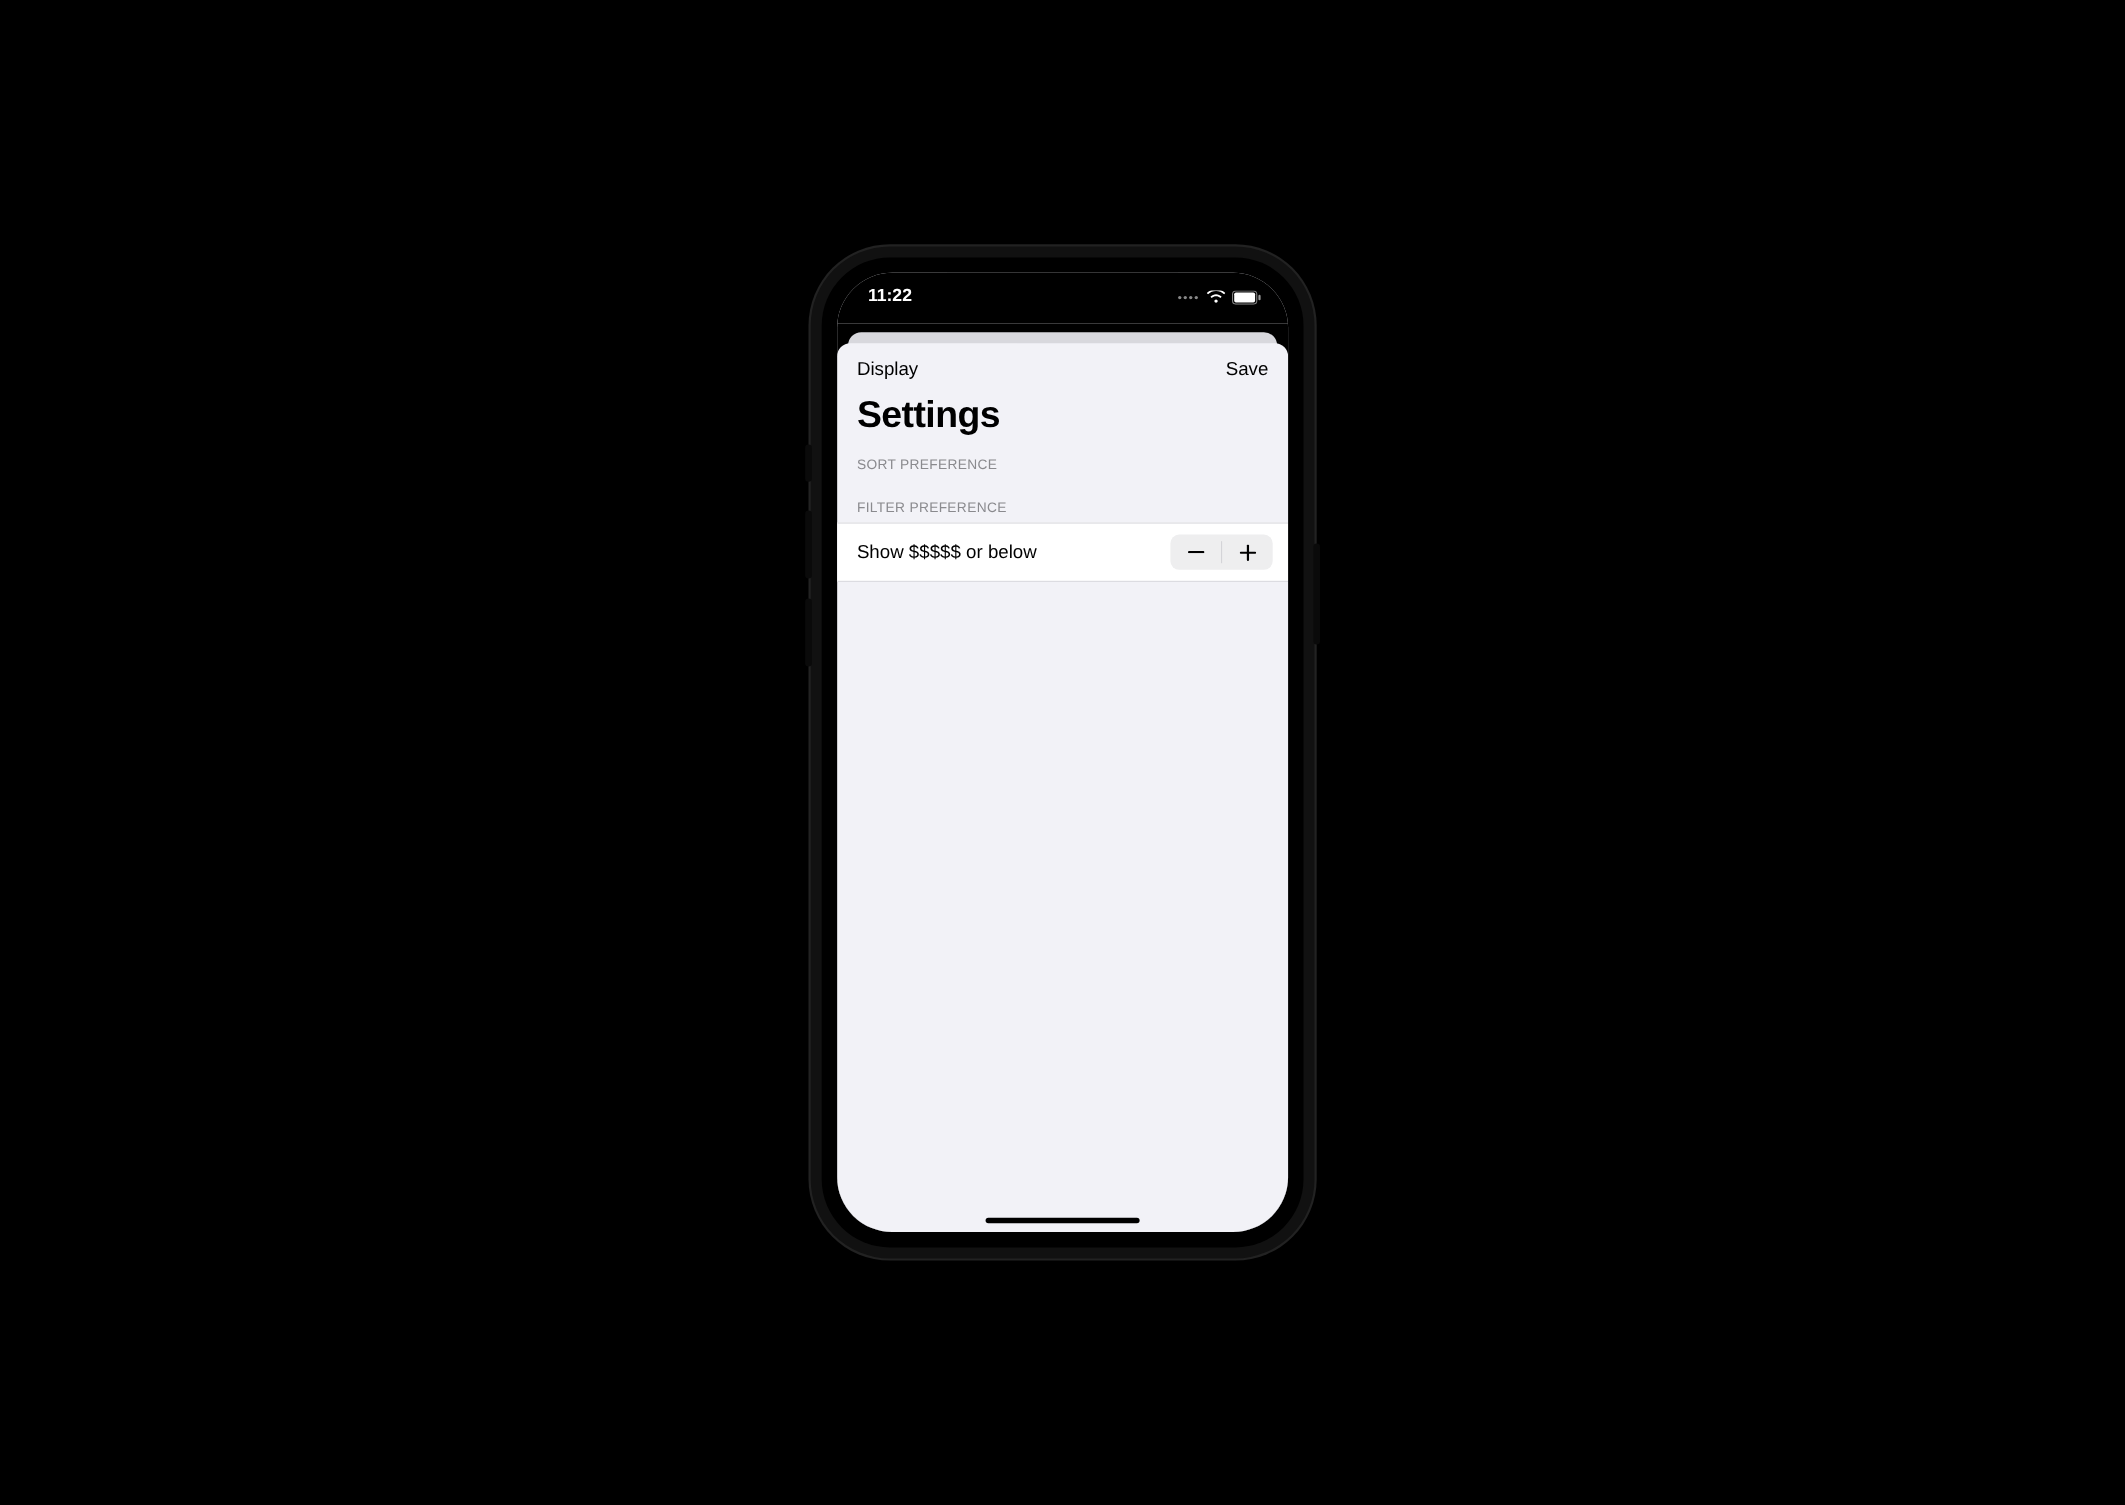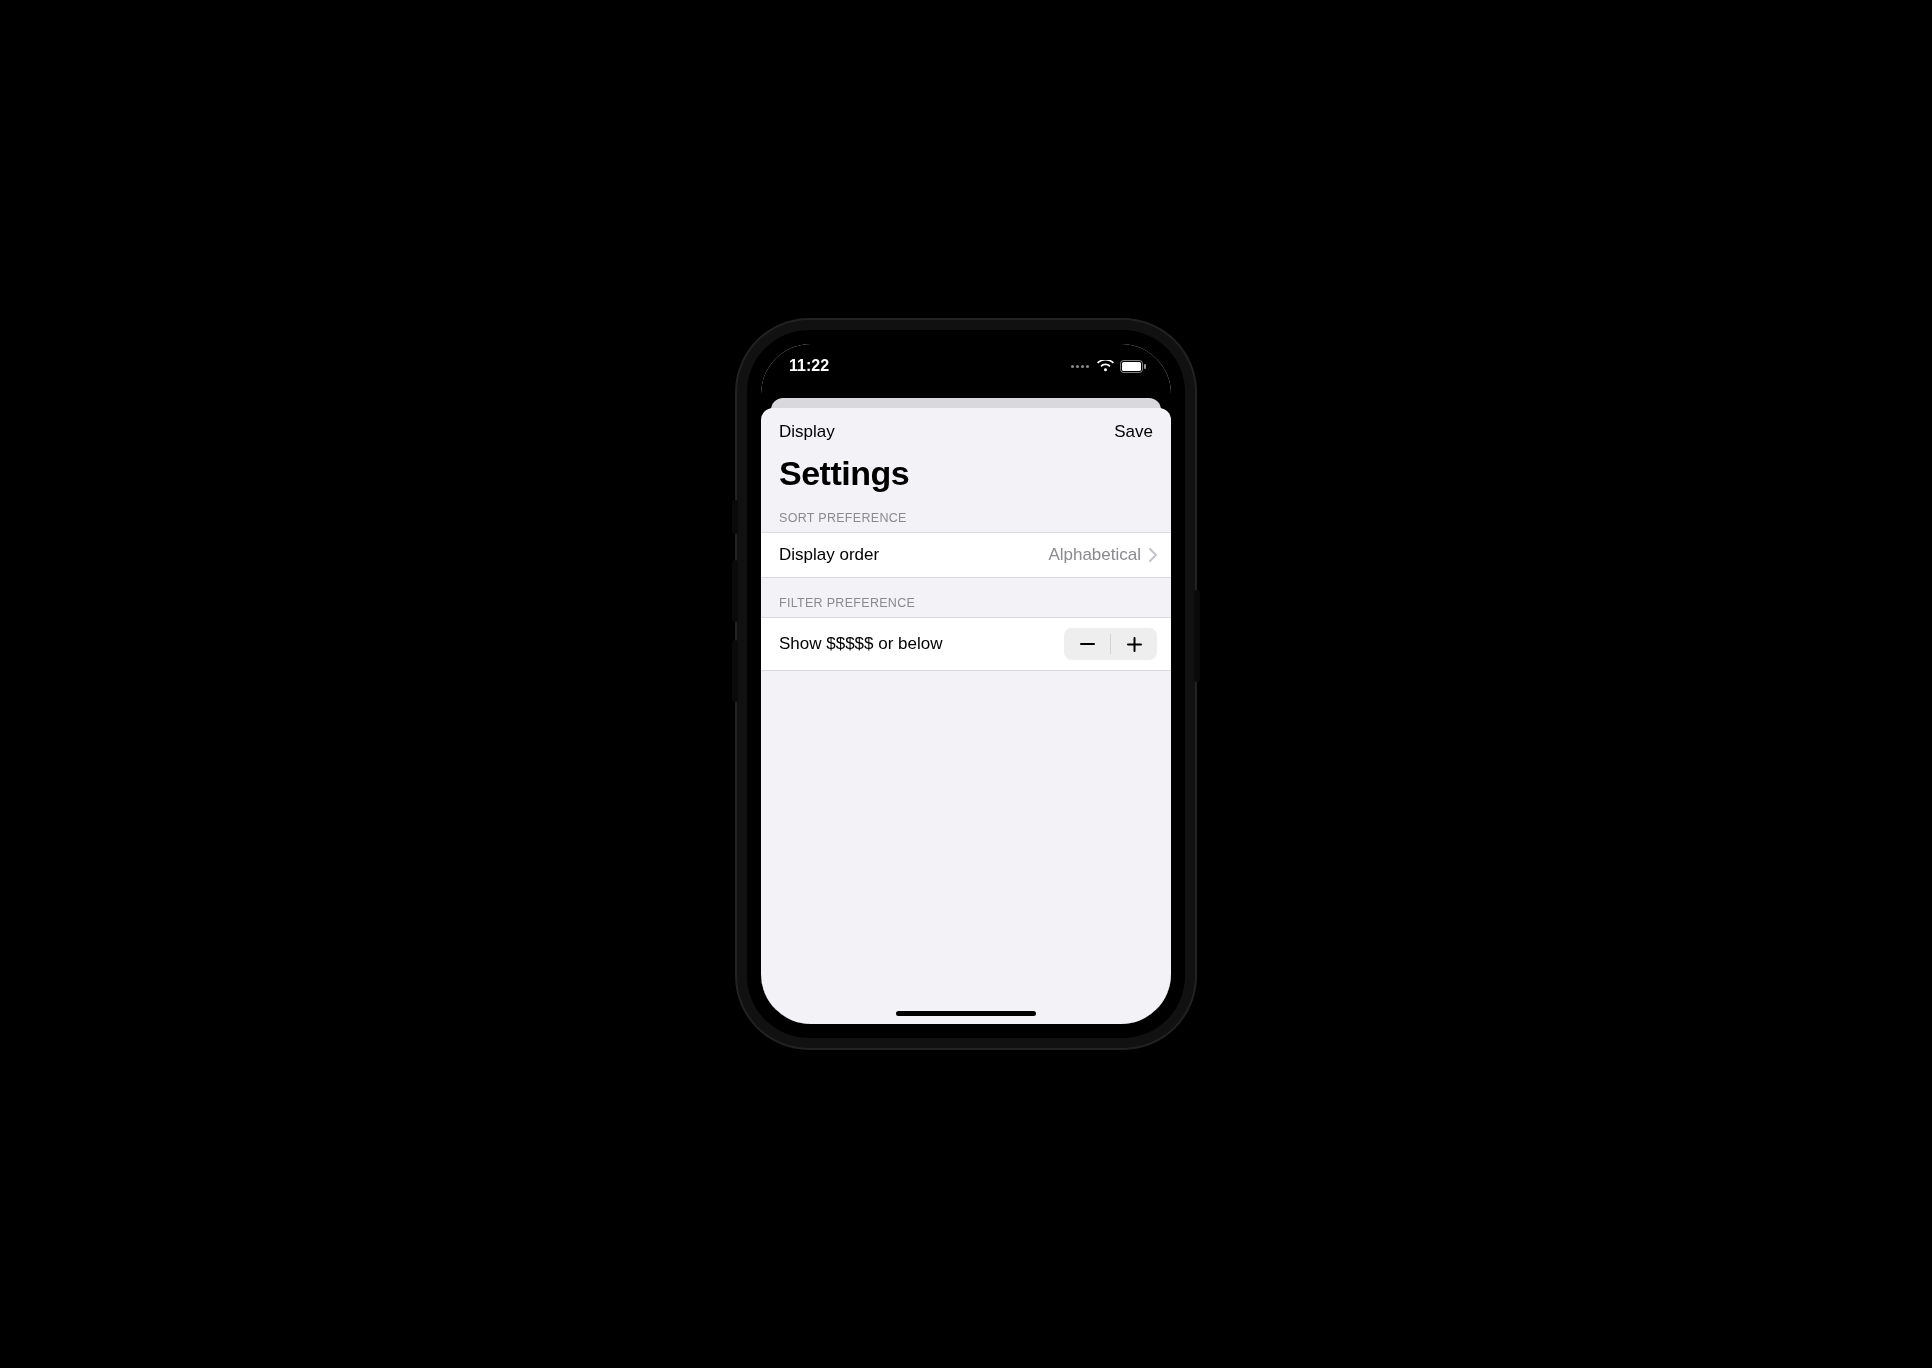--- a/index.html
+++ b/index.html
@@ -17,21 +17,21 @@
   display: flex;
   align-items: center;
   justify-content: center;
   background: #000;
   position: relative;
 }
 
 .phone {
   position: relative;
   width: 438px;
-  height: 708px;
+  height: 900px;
   background: #000;
   border-radius: 62px;
   box-shadow: 0 0 0 10px #111, 0 0 0 12px #222;
 }
 .phone::before {
   
   content: "";
   position: absolute;
   right: -15px;
   top: 260px;
@@ -268,35 +268,20 @@
         <div class="sheet-card">
 
           <div class="navbar">
             <div class="btn">Display</div>
             <div class="btn">Save</div>
           </div>
 
           <div class="large-title">Settings</div>
 
           <div class="section-header first">SORT PREFERENCE</div>
-          <div class="group">
-            <div class="row">
-              <div class="left">
-                <span>Display order</span>
-              </div>
-              <div class="right">
-                <span>Alphabetical</span>
-                <span class="chevron">
-                  <svg width="8" height="14" viewBox="0 0 8 14">
-                    <path d="M1 1l6 6-6 6" fill="none" stroke="#c5c5c9" stroke-width="2" stroke-linecap="round" stroke-linejoin="round"></path>
-                  </svg>
-                </span>
-              </div>
-            </div>
-          </div>
 
           <div class="section-header">FILTER PREFERENCE</div>
           <div class="group">
 
 
             <div class="row">
               <div class="left">
                 <span>Show $$$$$ or below</span>
               </div>
               <div class="right">

